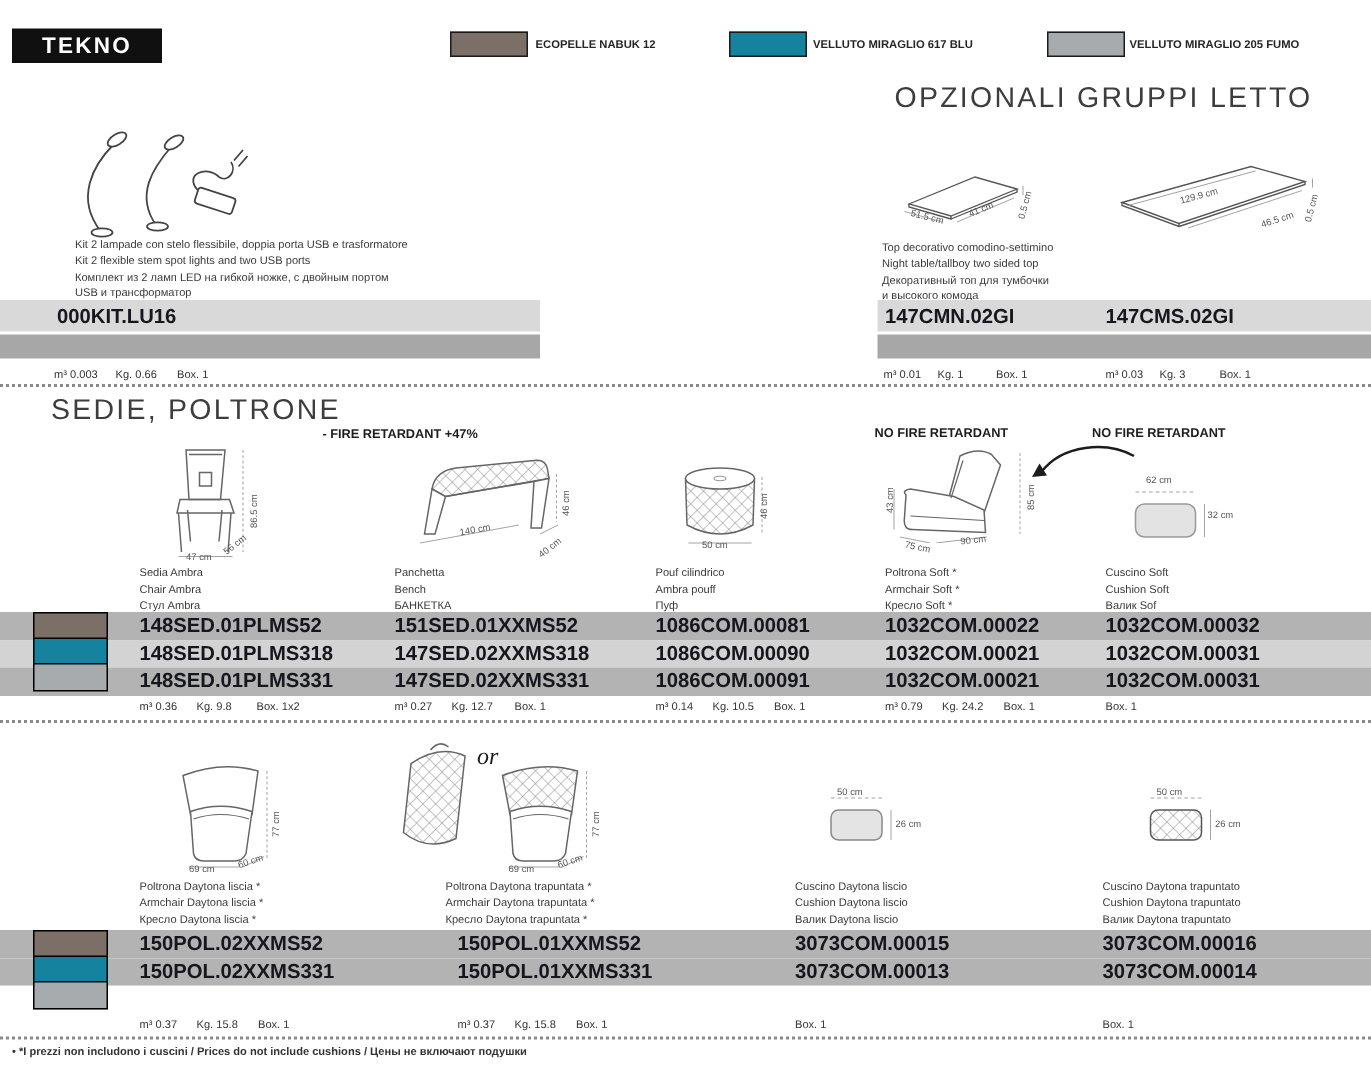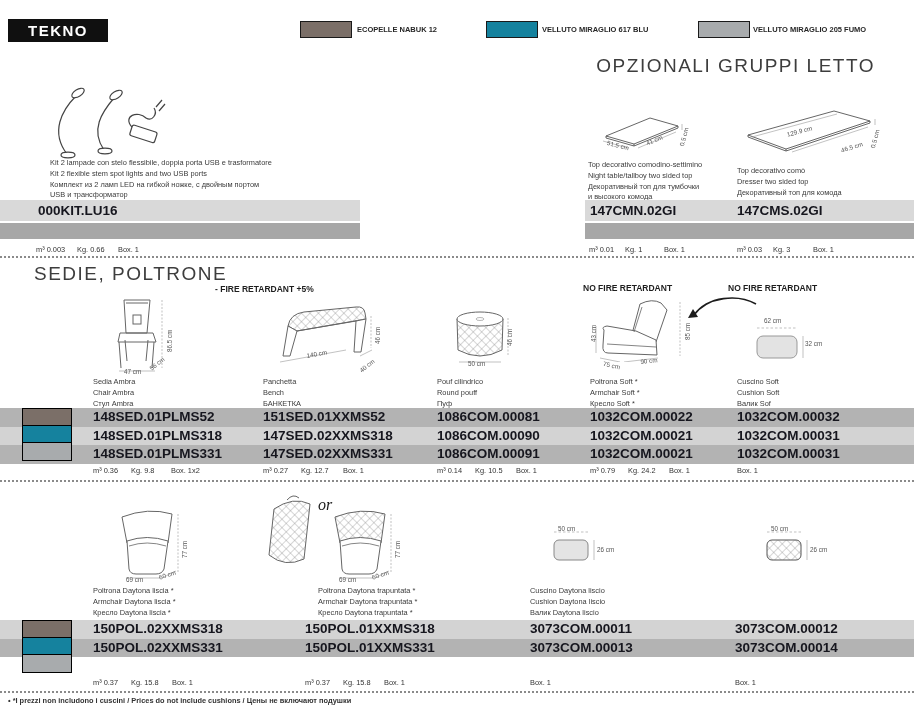--- a/index.html
+++ b/index.html
@@ -109,25 +109,20 @@
   <span class="dim" style="left:786px;top:131px;transform:rotate(-15deg)">129.9 cm</span>
   <span class="dim" style="left:840px;top:147px;transform:rotate(-18deg)">46.5 cm</span>
   <span class="dim" style="left:869px;top:147px;transform:rotate(-75deg)">0.5 cm</span>
 
   <div class="abs small" style="left:588px;top:160px">
     <div>Top decorativo comodino-settimino</div>
     <div>Night table/tallboy two sided top</div>
     <div>Декоративный топ для тумбочки</div>
     <div>и высокого комода</div>
   </div>
-  <div class="abs small" style="left:737px;top:166px">
-    <div>Top decorativo comò</div>
-    <div>Dresser two sided top</div>
-    <div>Декоративный топ для комода</div>
-  </div>
 
   <div class="abs codebar" style="left:0;top:200px;width:360px">
     <span class="code" style="left:38px">000KIT.LU16</span>
   </div>
   <div class="abs darkbar" style="left:0;top:223px;width:360px"></div>
   <div class="abs codebar" style="left:585px;top:200px;width:329px">
     <span class="code" style="left:5px">147CMN.02GI</span>
     <span class="code" style="left:152px">147CMS.02GI</span>
   </div>
   <div class="abs darkbar" style="left:585px;top:223px;width:329px"></div>
@@ -140,21 +135,21 @@
     <span style="left:625px">Kg. 1</span>
     <span style="left:664px">Box. 1</span>
     <span style="left:737px">m³ 0.03</span>
     <span style="left:773px">Kg. 3</span>
     <span style="left:813px">Box. 1</span>
   </div>
 
   <div class="abs dotted" style="top:256px"></div>
 
   <div class="abs sec-title" style="left:34px;top:263px">SEDIE, POLTRONE</div>
-  <div class="abs firenote" style="left:215px;top:284px">- FIRE RETARDANT +5%</div>
+  <div class="abs firenote" style="left:215px;top:284px">- FIRE RETARDANT +47%</div>
   <div class="abs firenote" style="left:583px;top:283px">NO FIRE RETARDANT</div>
   <div class="abs firenote" style="left:728px;top:283px">NO FIRE RETARDANT</div>
 
   <svg class="abs" style="left:108px;top:298px" width="62" height="76" viewBox="0 0 62 76">
     <g fill="none" stroke="#666" stroke-width="1">
       <path d="M16,2 L42,2 L39,35 L18,35 Z"></path>
         <path d="M18,5 L40,5"></path>
       <rect x="25" y="17" width="8" height="9"></rect>
       <path d="M12,35 L45,35 L48,44 L10,44 Z"></path>
       <path d="M11,44 L13,70 M46,44 L44,70 M17,42 L19,63 M40,42 L38,63"></path>
@@ -235,21 +230,21 @@
     <div>Chair Ambra</div>
     <div>Стул Ambra</div>
   </div>
   <div class="abs plabel" style="left:263px;top:376px">
     <div>Panchetta</div>
     <div>Bench</div>
     <div>БАНКЕТКА</div>
   </div>
   <div class="abs plabel" style="left:437px;top:376px">
     <div>Pouf cilindrico</div>
-    <div>Round pouff</div>
+    <div>Ambra pouff</div>
     <div>Пуф</div>
   </div>
   <div class="abs plabel" style="left:590px;top:376px">
     <div>Poltrona Soft *</div>
     <div>Armchair Soft *</div>
     <div>Кресло Soft *</div>
   </div>
   <div class="abs plabel" style="left:737px;top:376px">
     <div>Cuscino Soft</div>
     <div>Cushion Soft</div>
@@ -357,37 +352,42 @@
     </g>
   </svg>
   <span class="dim" style="left:771px;top:525px">50 cm</span>
   <span class="dim" style="left:810px;top:546px">26 cm</span>
 
   <div class="abs plabel" style="left:93px;top:585px">
     <div>Poltrona Daytona liscia *</div>
     <div>Armchair Daytona liscia *</div>
     <div>Кресло Daytona liscia *</div>
   </div>
-  <div class="abs plabel" style="left:318px;top:585px">
+  <div class="abs plabel" style="left:297px;top:585px">
     <div>Poltrona Daytona trapuntata *</div>
     <div>Armchair Daytona trapuntata *</div>
     <div>Кресло Daytona trapuntata *</div>
   </div>
   <div class="abs plabel" style="left:530px;top:585px">
     <div>Cuscino Daytona liscio</div>
     <div>Cushion Daytona liscio</div>
     <div>Валик Daytona liscio</div>
   </div>
+  <div class="abs plabel" style="left:735px;top:585px">
+    <div>Cuscino Daytona trapuntato</div>
+    <div>Cushion Daytona trapuntato</div>
+    <div>Валик Daytona trapuntato</div>
+  </div>
 
   <div class="abs table" style="top:620px">
-    <div class="trow row-b">
-      <span class="code" style="left:93px">150POL.02XXMS318</span>
-      <span class="code" style="left:305px">150POL.01XXMS318</span>
-      <span class="code" style="left:530px">3073COM.00011</span>
-      <span class="code" style="left:735px">3073COM.00012</span>
+    <div class="trow row-a">
+      <span class="code" style="left:93px">150POL.02XXMS52</span>
+      <span class="code" style="left:305px">150POL.01XXMS52</span>
+      <span class="code" style="left:530px">3073COM.00015</span>
+      <span class="code" style="left:735px">3073COM.00016</span>
     </div>
     <div class="trow row-a">
       <span class="code" style="left:93px">150POL.02XXMS331</span>
       <span class="code" style="left:305px">150POL.01XXMS331</span>
       <span class="code" style="left:530px">3073COM.00013</span>
       <span class="code" style="left:735px">3073COM.00014</span>
     </div>
   </div>
   <div class="abs" style="left:22px;top:620px">
     <div class="swcell" style="background-color: rgb(123, 111, 104);"></div>

